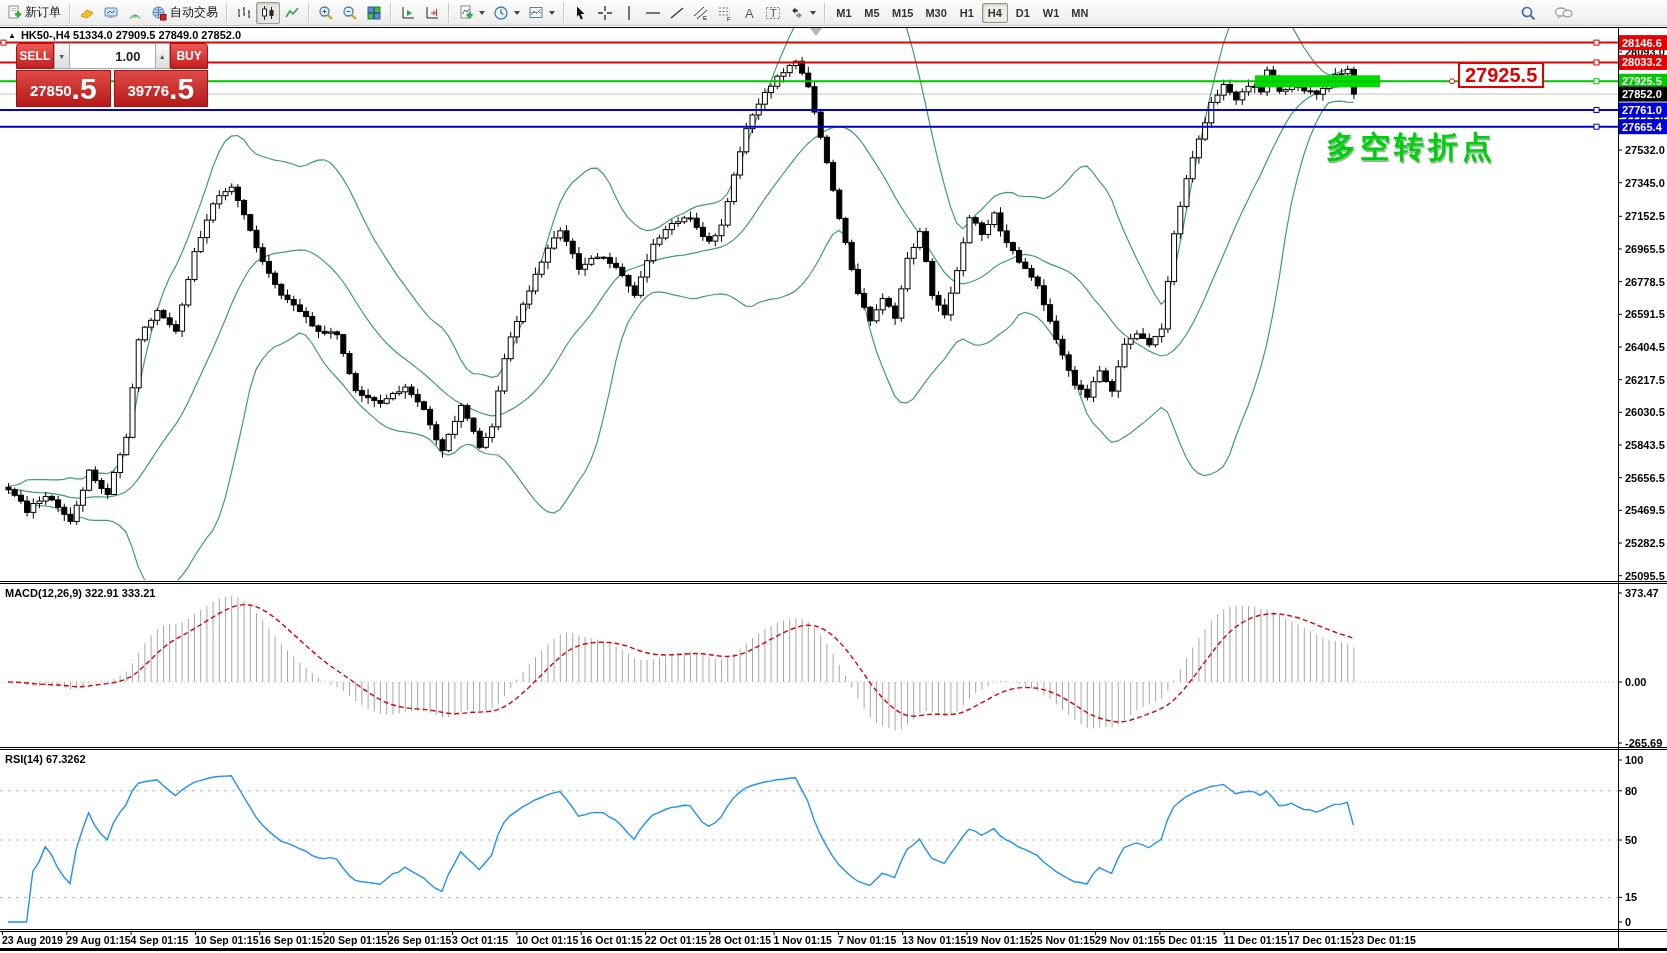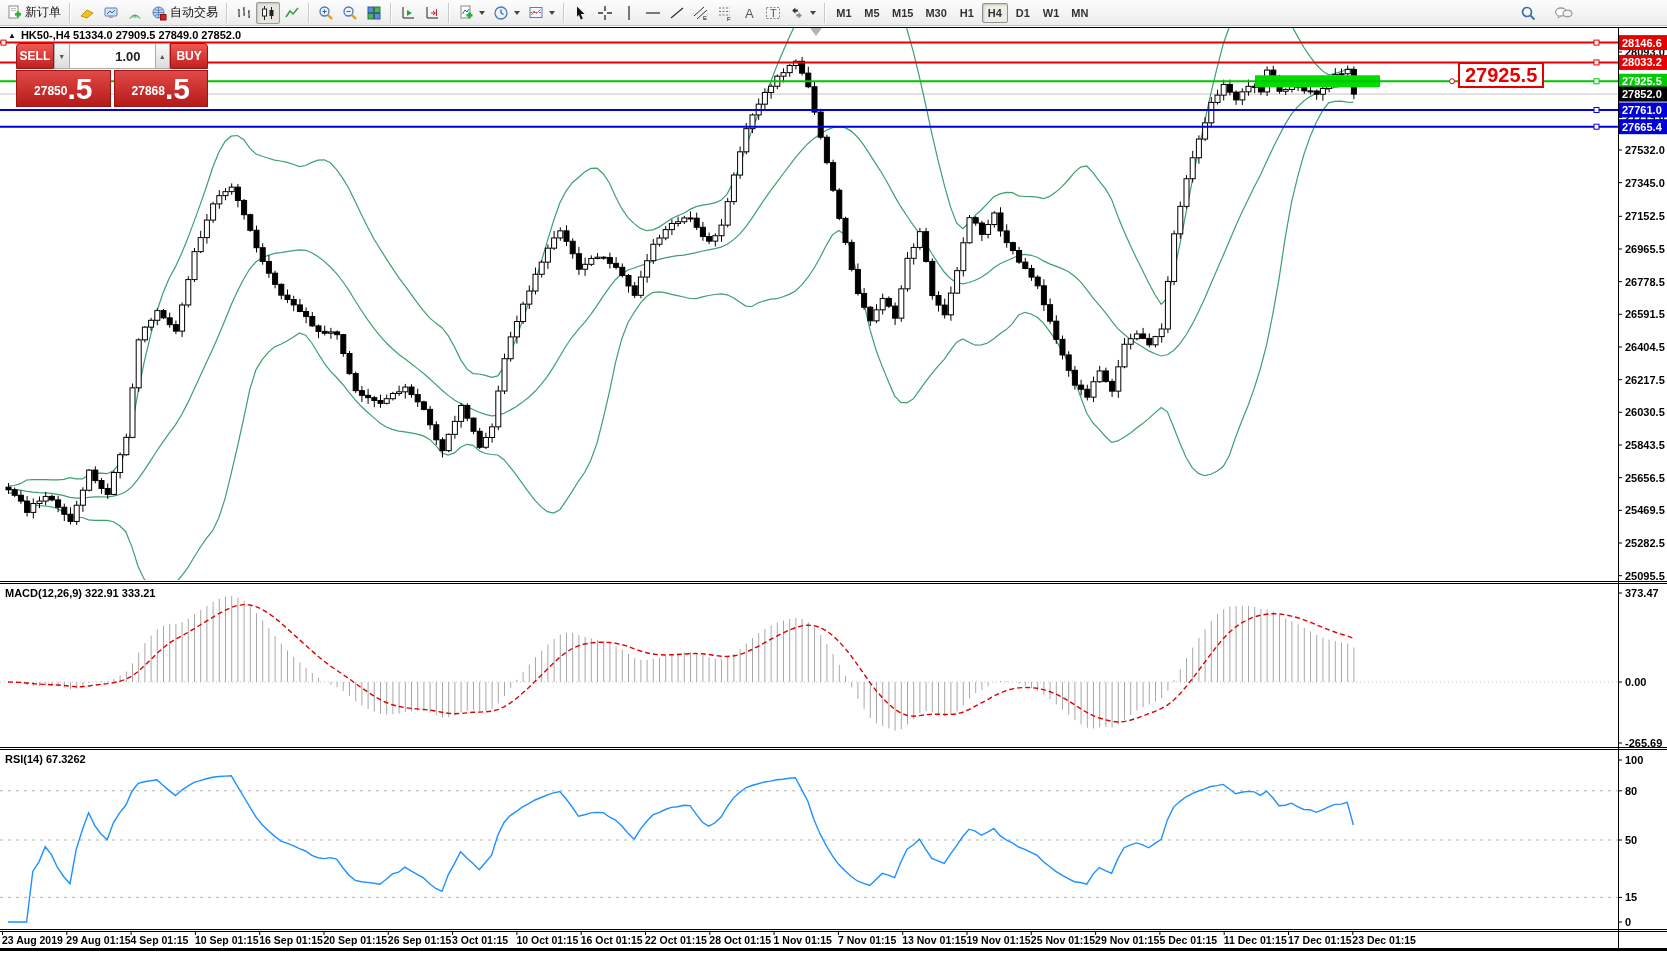--- a/index.html
+++ b/index.html
@@ -34,21 +34,21 @@
     font-size:12px;font-weight:700;display:flex;align-items:center;justify-content:center;}
   .sell-btn{width:50px;border-radius:4px 0 0 0;}
   .buy-btn{width:50px;border-radius:0 4px 0 0;}
   .vol-btn{width:19px;background:linear-gradient(#fbfbfb,#dcdcdc);border:1px solid #aaa;color:#555;
     font-size:7px;display:flex;align-items:center;justify-content:center;}
   .vol-input{width:57px;border:1px solid #aaa;border-left:none;border-right:none;text-align:right;
     font-family:"Liberation Sans",sans-serif;font-size:13px;font-weight:700;color:#222;padding:0 14px;}
   .tp-row2{display:flex;gap:3px;margin-top:1px;height:37px;}
   .tp-price{flex:1;background:linear-gradient(#e04a46,#b51a1a);border:1px solid #9e1414;color:#fff;
     display:flex;align-items:flex-end;justify-content:center;padding-bottom:2px;}
-  .tp-price .small{font-size:12px;font-weight:700;line-height:26px;}
+  .tp-price .small{font-size:15px;font-weight:700;line-height:26px;}
   .tp-price .big{font-size:30px;font-weight:700;line-height:30px;}
   .price-callout{position:absolute;left:1458px;top:62px;z-index:15;border:2px solid #e60000;background:#fff;
     color:#e60000;font-size:20px;font-weight:700;padding:0 5px;line-height:22px;}
   .annotation{position:absolute;left:1326px;top:127px;z-index:15;font-size:30px;font-weight:700;
     color:#00cf10;text-shadow:1px 2px 0 rgba(0,110,0,.45);letter-spacing:4px;white-space:nowrap;}
   
   #chart-svg text{font-family:"Liberation Sans",sans-serif;font-size:11px;font-weight:700;fill:#000;}
   #chart-svg text.badge{fill:#fff;}
   #chart-svg text.paneLabel{font-weight:700;}
   #chart-svg text.time{font-size:10.5px;}
@@ -1108,20 +1108,21 @@
       <div class="btn-red buy-btn">
           <span>BUY</span>
         </div>
     </div>
     <div class="tp-row2">
       <div class="tp-price">
           <span class="small">27850</span>
           <span class="big">.5</span>
         </div>
       <div class="tp-price">
-          <span class="small">27868</span>
+          <span class="small">39776</span>
           <span class="big">.5</span>
         </div>
     </div>
   </div>
 
   <div class="price-callout">27925.5</div>
+  <div class="annotation">多空转折点</div>
 </div>
 
 </body></html>

